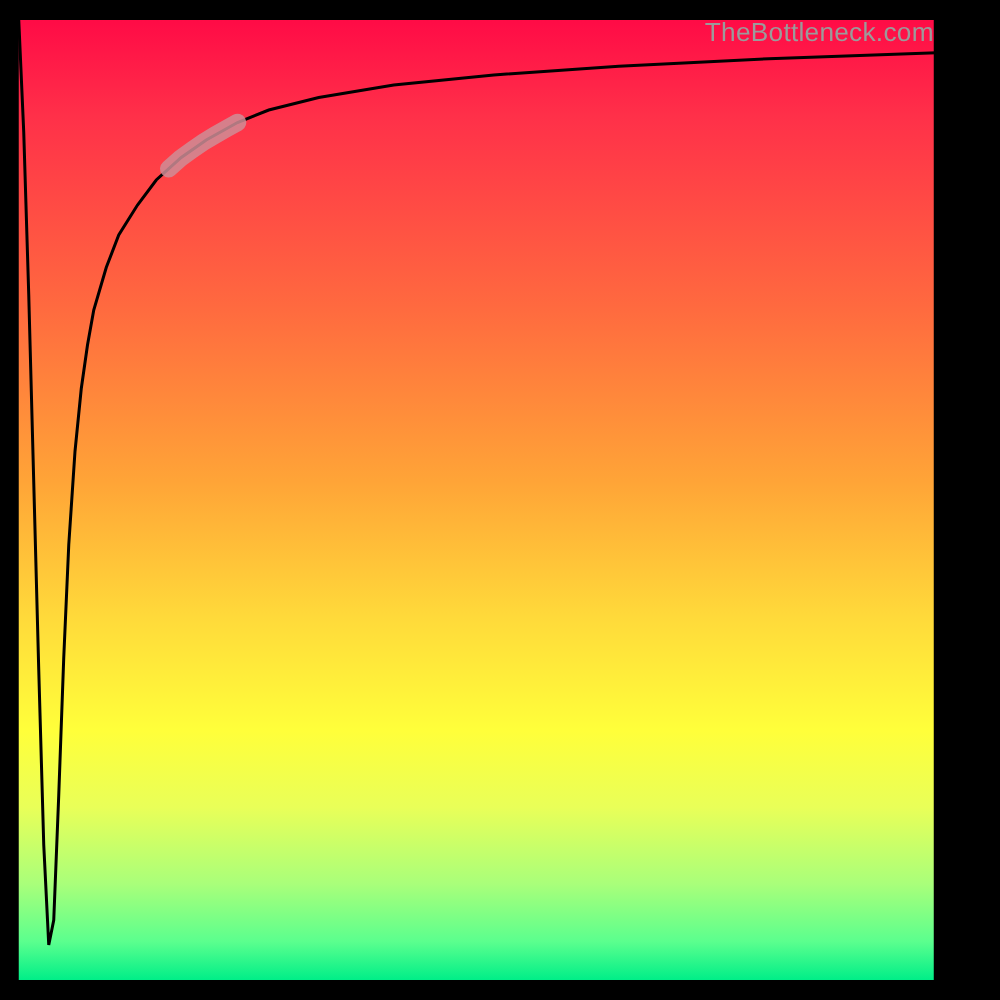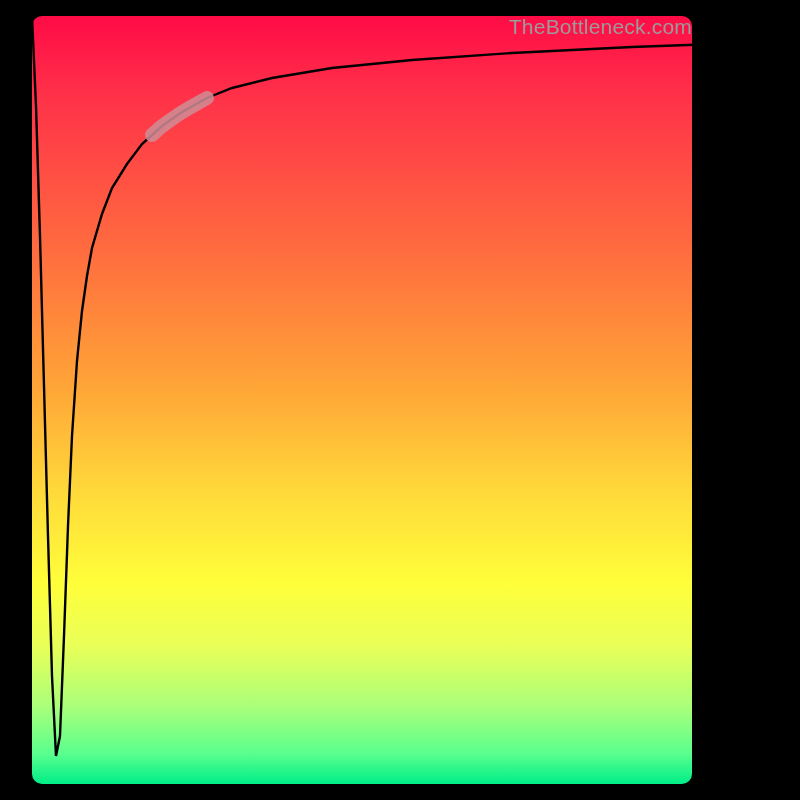--- a/index.html
+++ b/index.html
@@ -12,39 +12,38 @@
     overflow: hidden;
   }
   .frame {
     position: relative;
     width: 800px;
     height: 800px;
     background: #000;
   }
   .plot {
     position: absolute;
-    left: 32px;
+    left: 15px;
     top: 16px;
-    width: 660px;
+    width: 732px;
     height: 768px;
     
     background: linear-gradient(
       to bottom,
       #ff0b46 0%,
       #ff3049 10%,
       #ff6a3f 30%,
       #ffa437 48%,
       #ffd93a 62%,
       #ffff3a 74%,
       #e9ff58 82%,
       #a9ff7a 90%,
       #5bff8e 96%,
       #00ee88 100%
     );
-    border-radius: 10px;
   }
   .plot svg {
     position: absolute;
     left: 0;
     top: 0;
     width: 768px;
     height: 768px;
     overflow: visible;
   }
   .curve {

